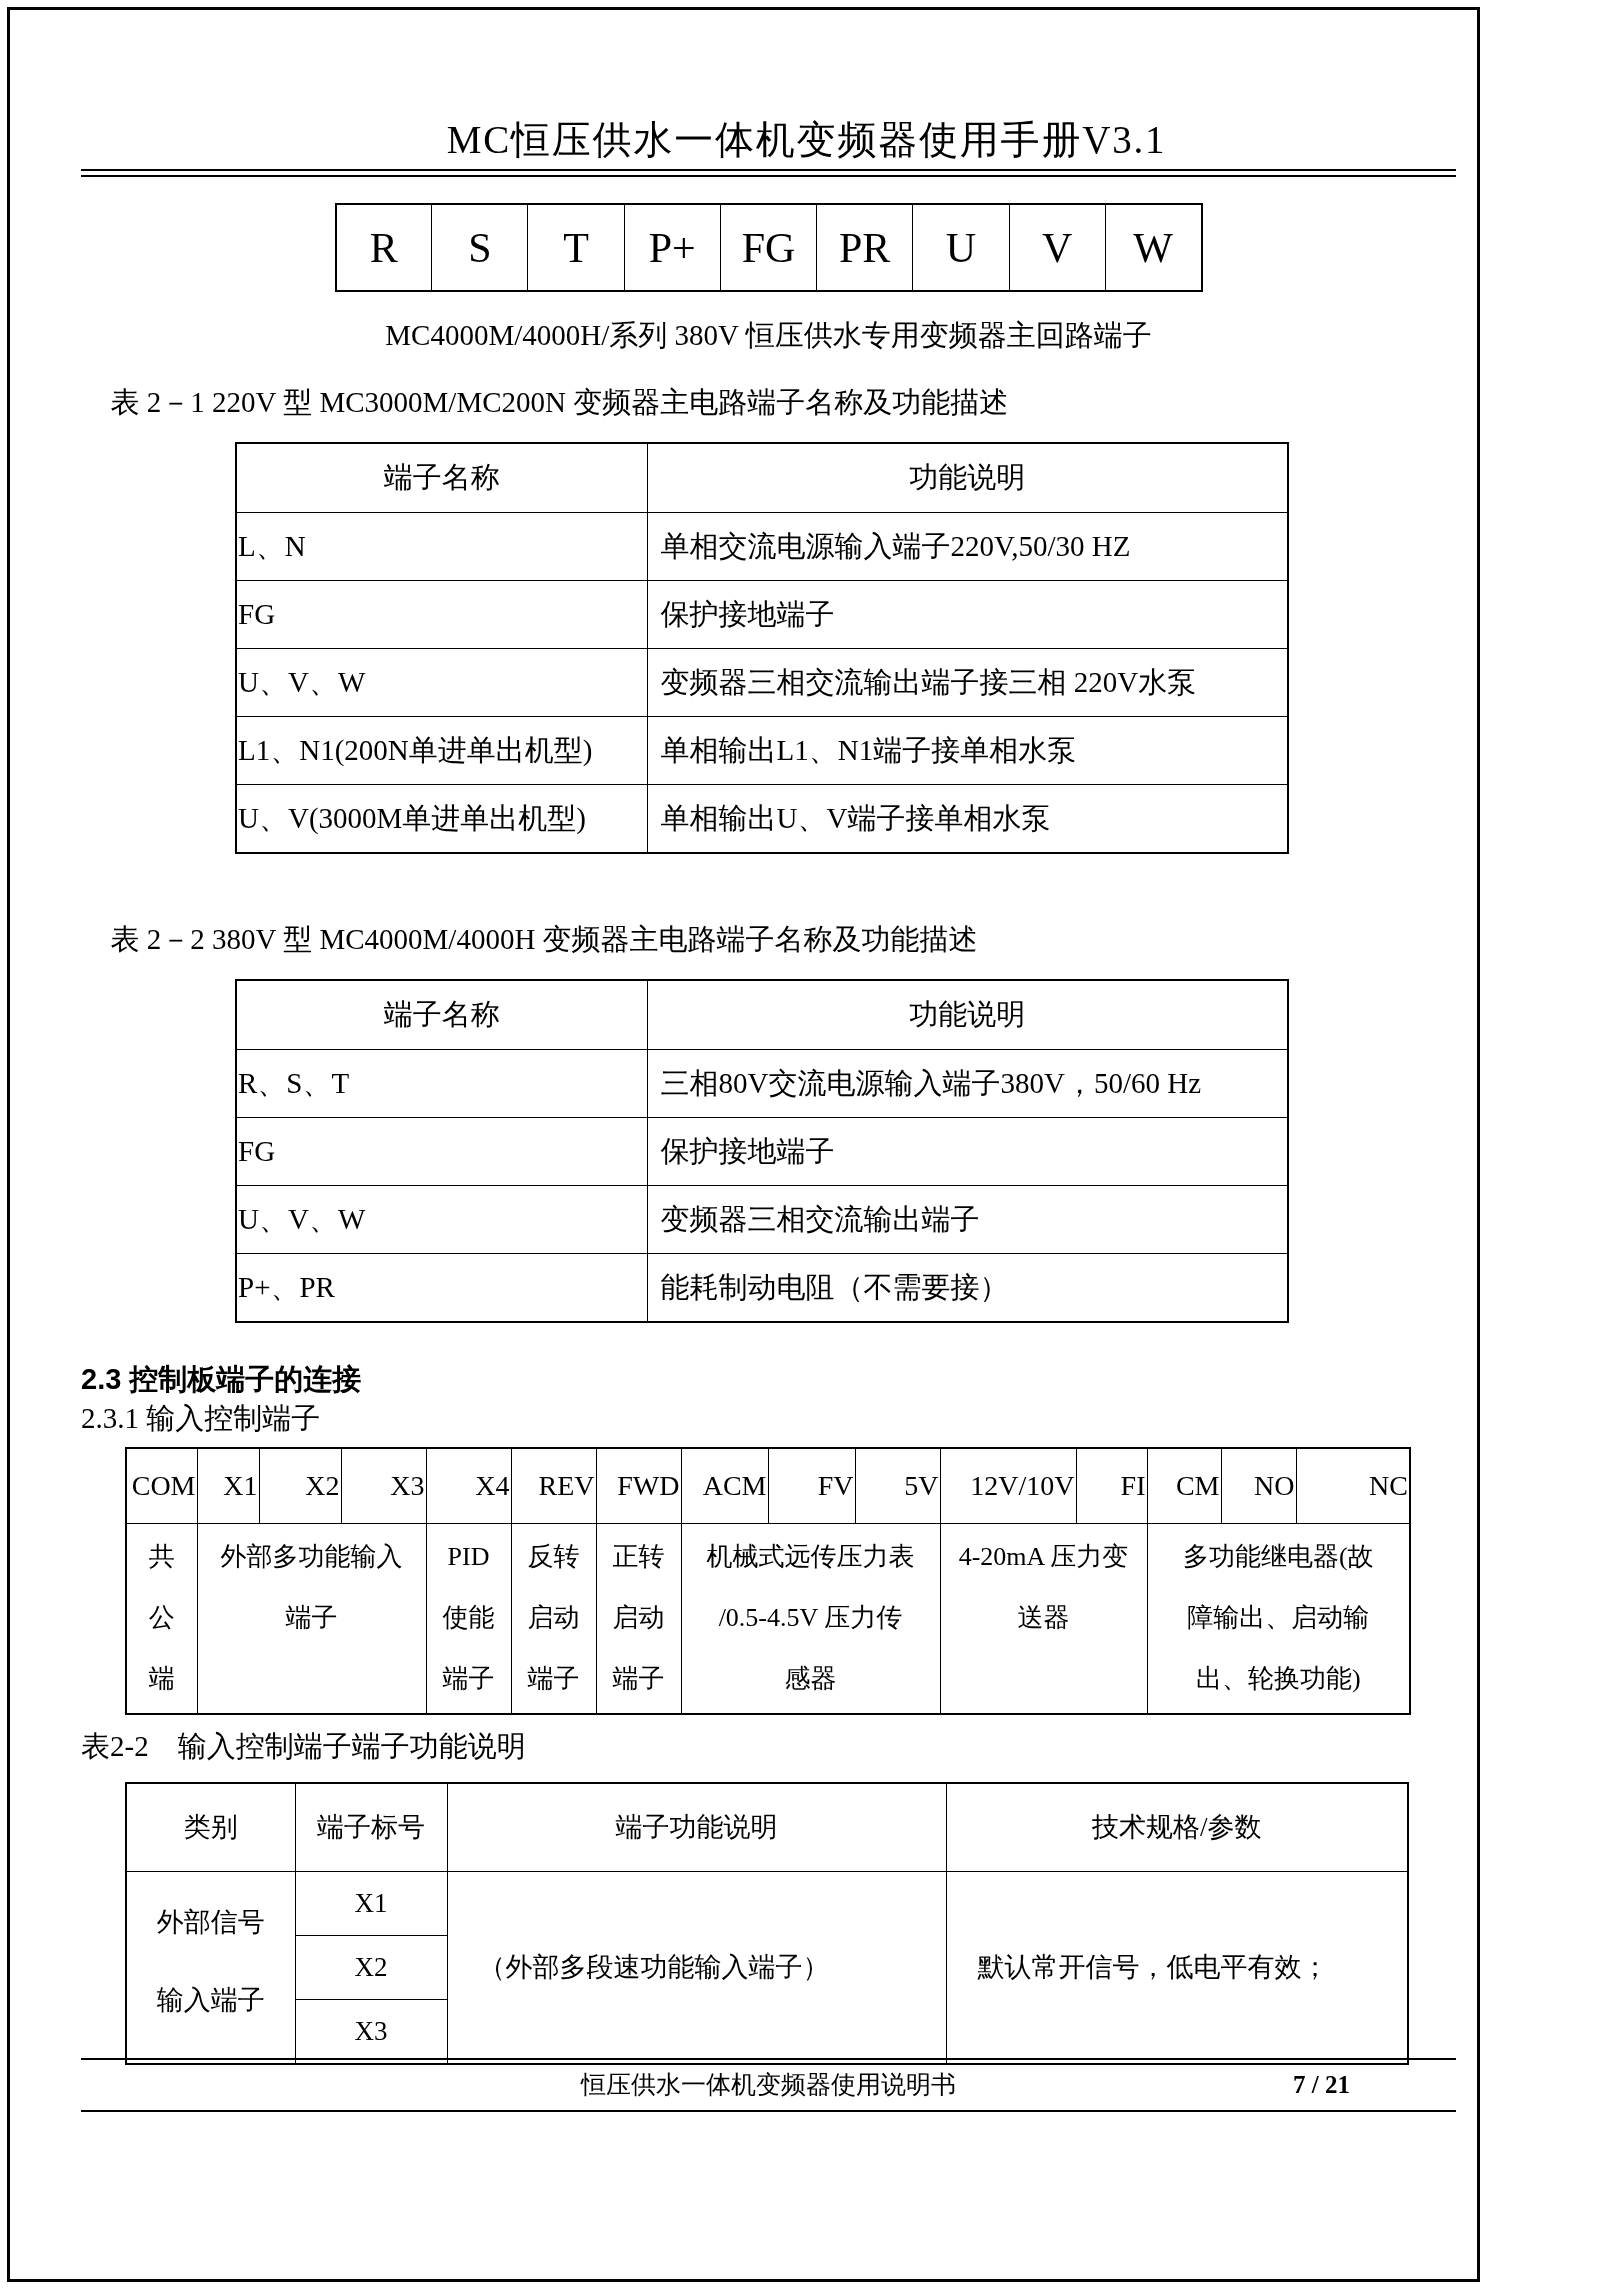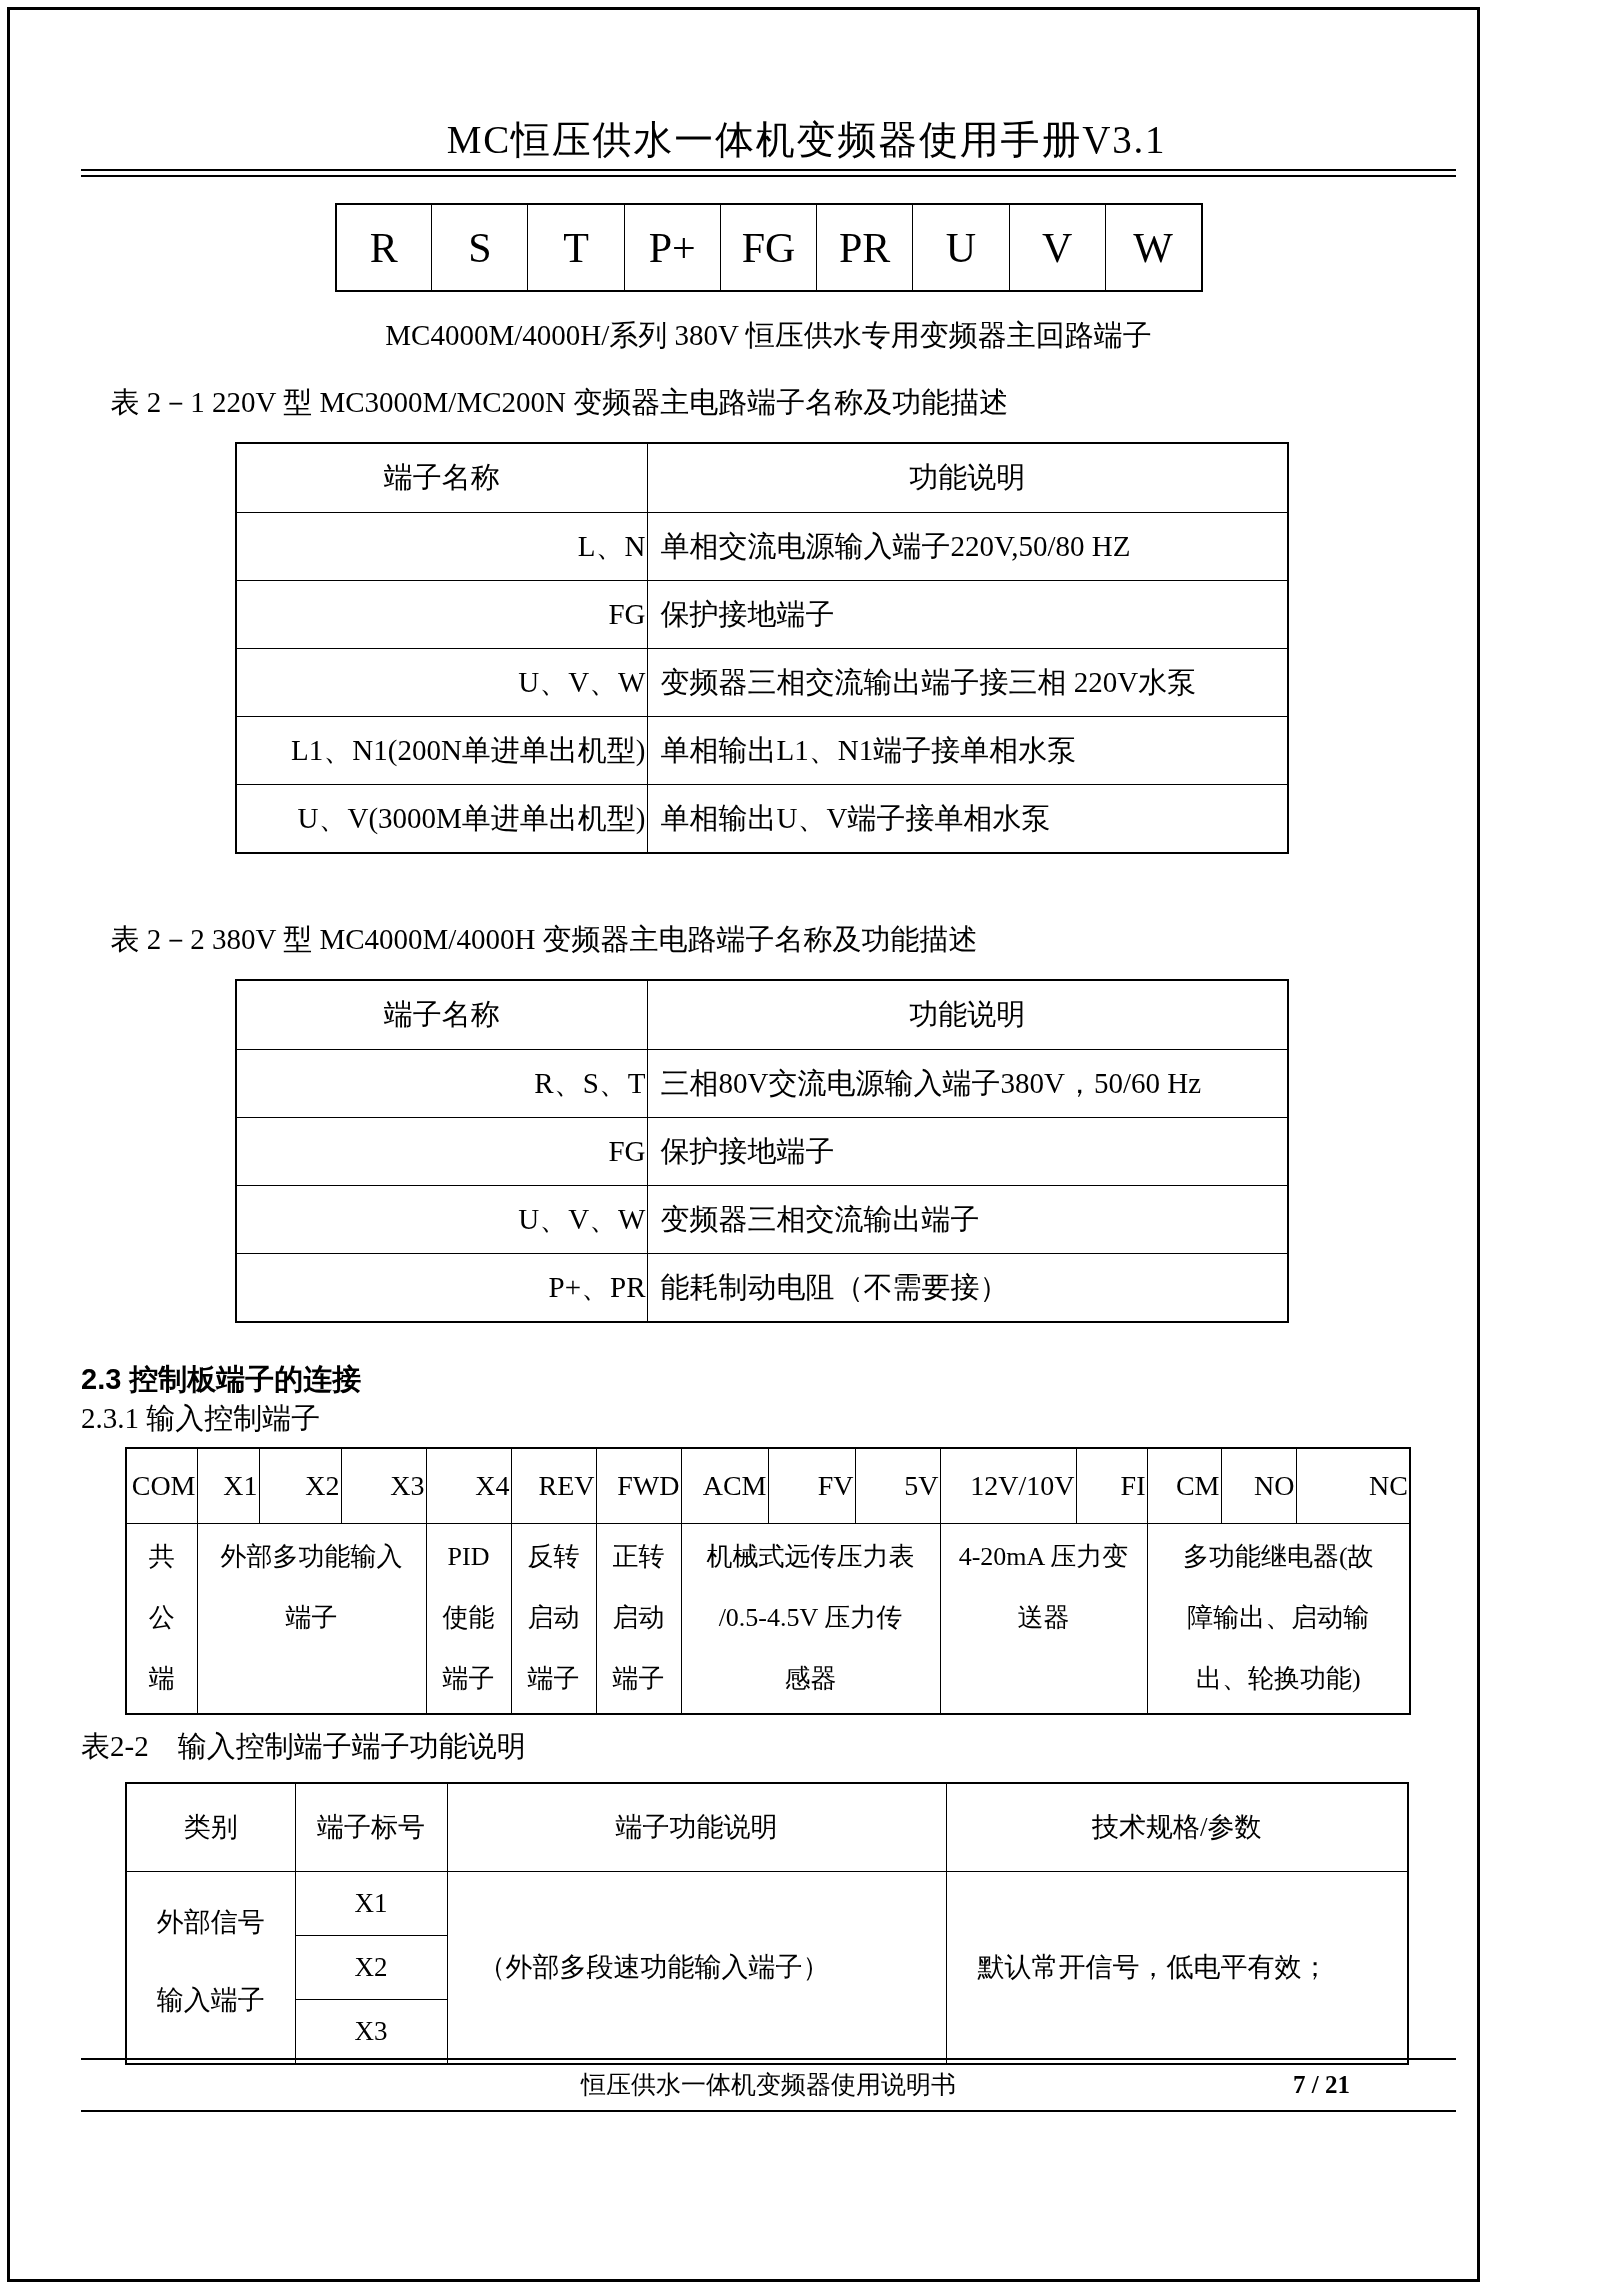--- a/index.html
+++ b/index.html
@@ -27,21 +27,21 @@
   .tstrip td { height:83px; text-align:center; font-size:42px; }
 
   .tstrip-caption { margin-top:24px; text-align:center; font-size:29px; line-height:39px; }
 
   .tbl-title { margin:28px 0 0 29.5px; font-size:29px; line-height:39px; }
   .tbl-title.second { margin-top:66px; }
 
   .mtable { margin:20px 0 0 154px; width:1052px; font-size:29px; border:2.8px solid #000; }
   .mtable td { height:65px; }
   .mtable .hrow td { height:66px; text-align:center; }
-  .mtable .name { text-align:right; }
+  .mtable .name { text-align:left; }
   .mtable .desc { padding-left:13px; }
 
   .sec-heading {
     margin-top:37px; font-family:"Liberation Sans","DejaVu Sans",sans-serif;
     font-weight:bold; font-size:29px; line-height:39px;
   }
   .sub-heading { font-size:29px; line-height:39px; }
 
   .iotable { margin:9.2px 0 0 44px; width:1283px; font-size:28px; border:2.8px solid #000; }
   .iotable .hrow td { height:72px; text-align:right; }
@@ -102,21 +102,21 @@
           <col style="width:411px">
           <col style="width:641px">
         </colgroup>
       <tbody>
           <tr class="hrow">
         <td>端子名称</td>
         <td>功能说明</td>
       </tr>
       <tr>
         <td class="name">L、N</td>
-        <td class="desc">单相交流电源输入端子220V,50/80 HZ</td>
+        <td class="desc">单相交流电源输入端子220V,50/30 HZ</td>
       </tr>
       <tr>
         <td class="name">FG</td>
         <td class="desc">保护接地端子</td>
       </tr>
       <tr>
         <td class="name">U、V、W</td>
         <td class="desc">变频器三相交流输出端子接三相 220V水泵</td>
       </tr>
       <tr>

